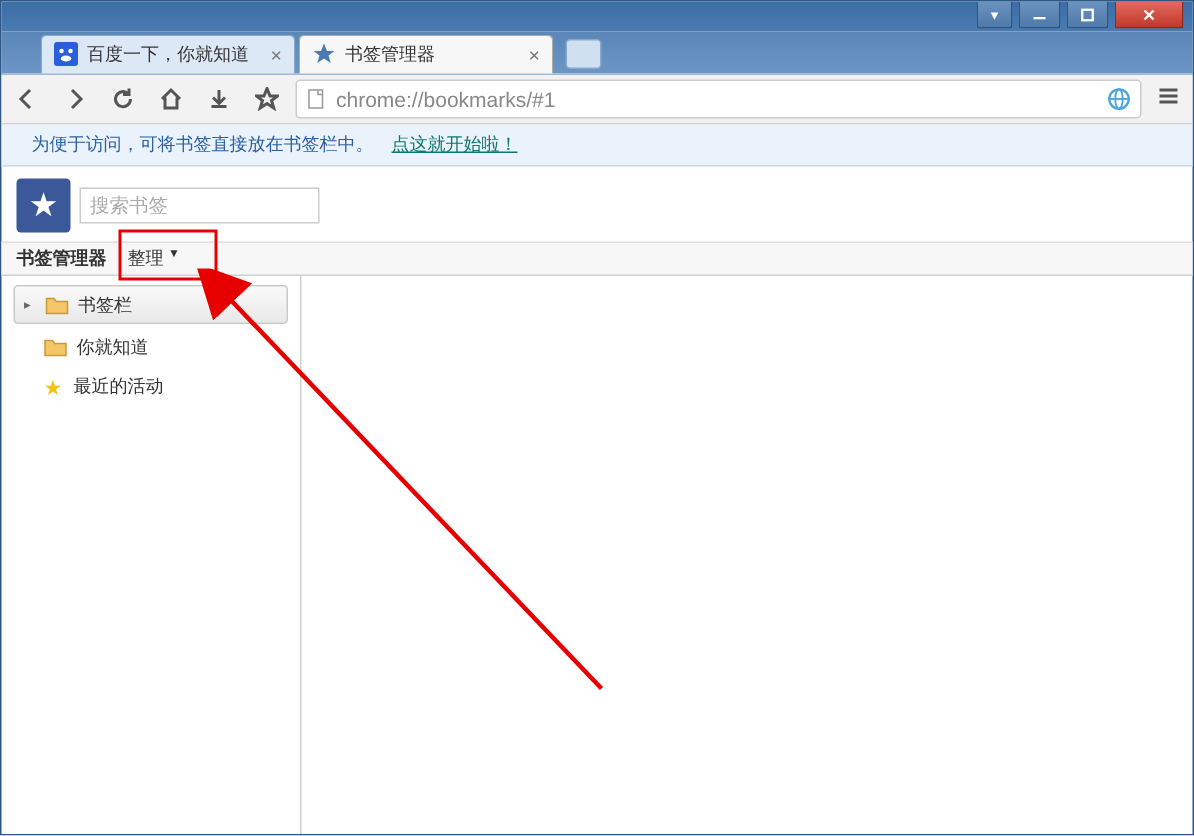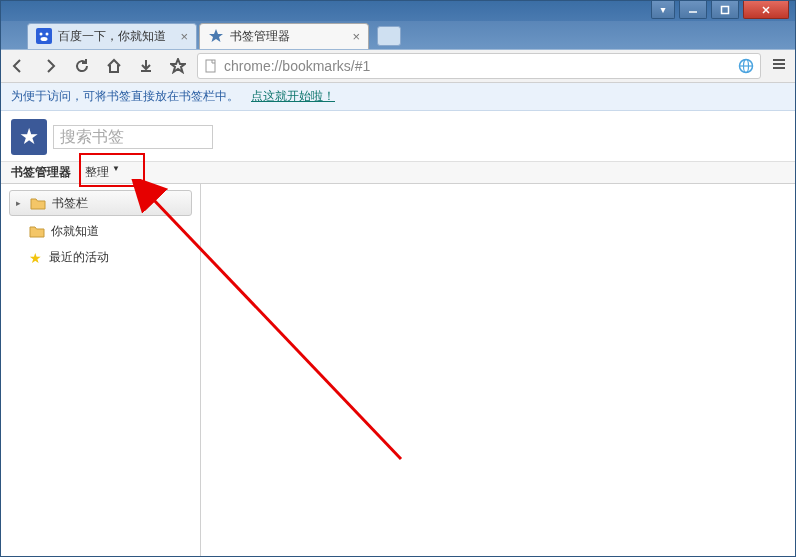--- a/index.html
+++ b/index.html
@@ -83,42 +83,42 @@
   .omnibox .globe { width: 16px; height: 16px; }
   .tool-right { display: flex; align-items: center; gap: 10px; }
   .menu-icon { font-size: 18px; color: #555; cursor: pointer; }
 
   
   .infobar {
     height: 28px;
     background: #eaf2fb;
     border-bottom: 1px solid #c9d9eb;
     display: flex; align-items: center;
-    padding: 0 10px;
+    padding: 0 20px;
     font-size: 12px; color: #2b5fa3;
     gap: 12px;
   }
   .infobar a { color: #0f766e; text-decoration: underline; cursor: pointer; }
 
   
   .bm-header {
     display: flex; align-items: center;
     padding: 8px 10px 6px 10px;
     gap: 6px;
   }
   .bm-star {
     width: 36px; height: 36px;
     background: #3b5998; border-radius: 3px;
     display: flex; align-items: center; justify-content: center;
     color: #fff; font-size: 22px;
   }
   .bm-search {
     width: 160px; height: 24px;
     border: 1px solid #ccc;
-    padding: 0 6px; font-size: 16px;
+    padding: 0 6px; font-size: 13px;
     color: #555;
   }
   .bm-search::placeholder { color: #aaa; }
 
   .bm-menubar {
     height: 24px;
     display: flex; align-items: center;
     padding: 0 10px; gap: 14px;
     font-size: 12px; color: #333;
     border-top: 1px solid #e0e0e0;

